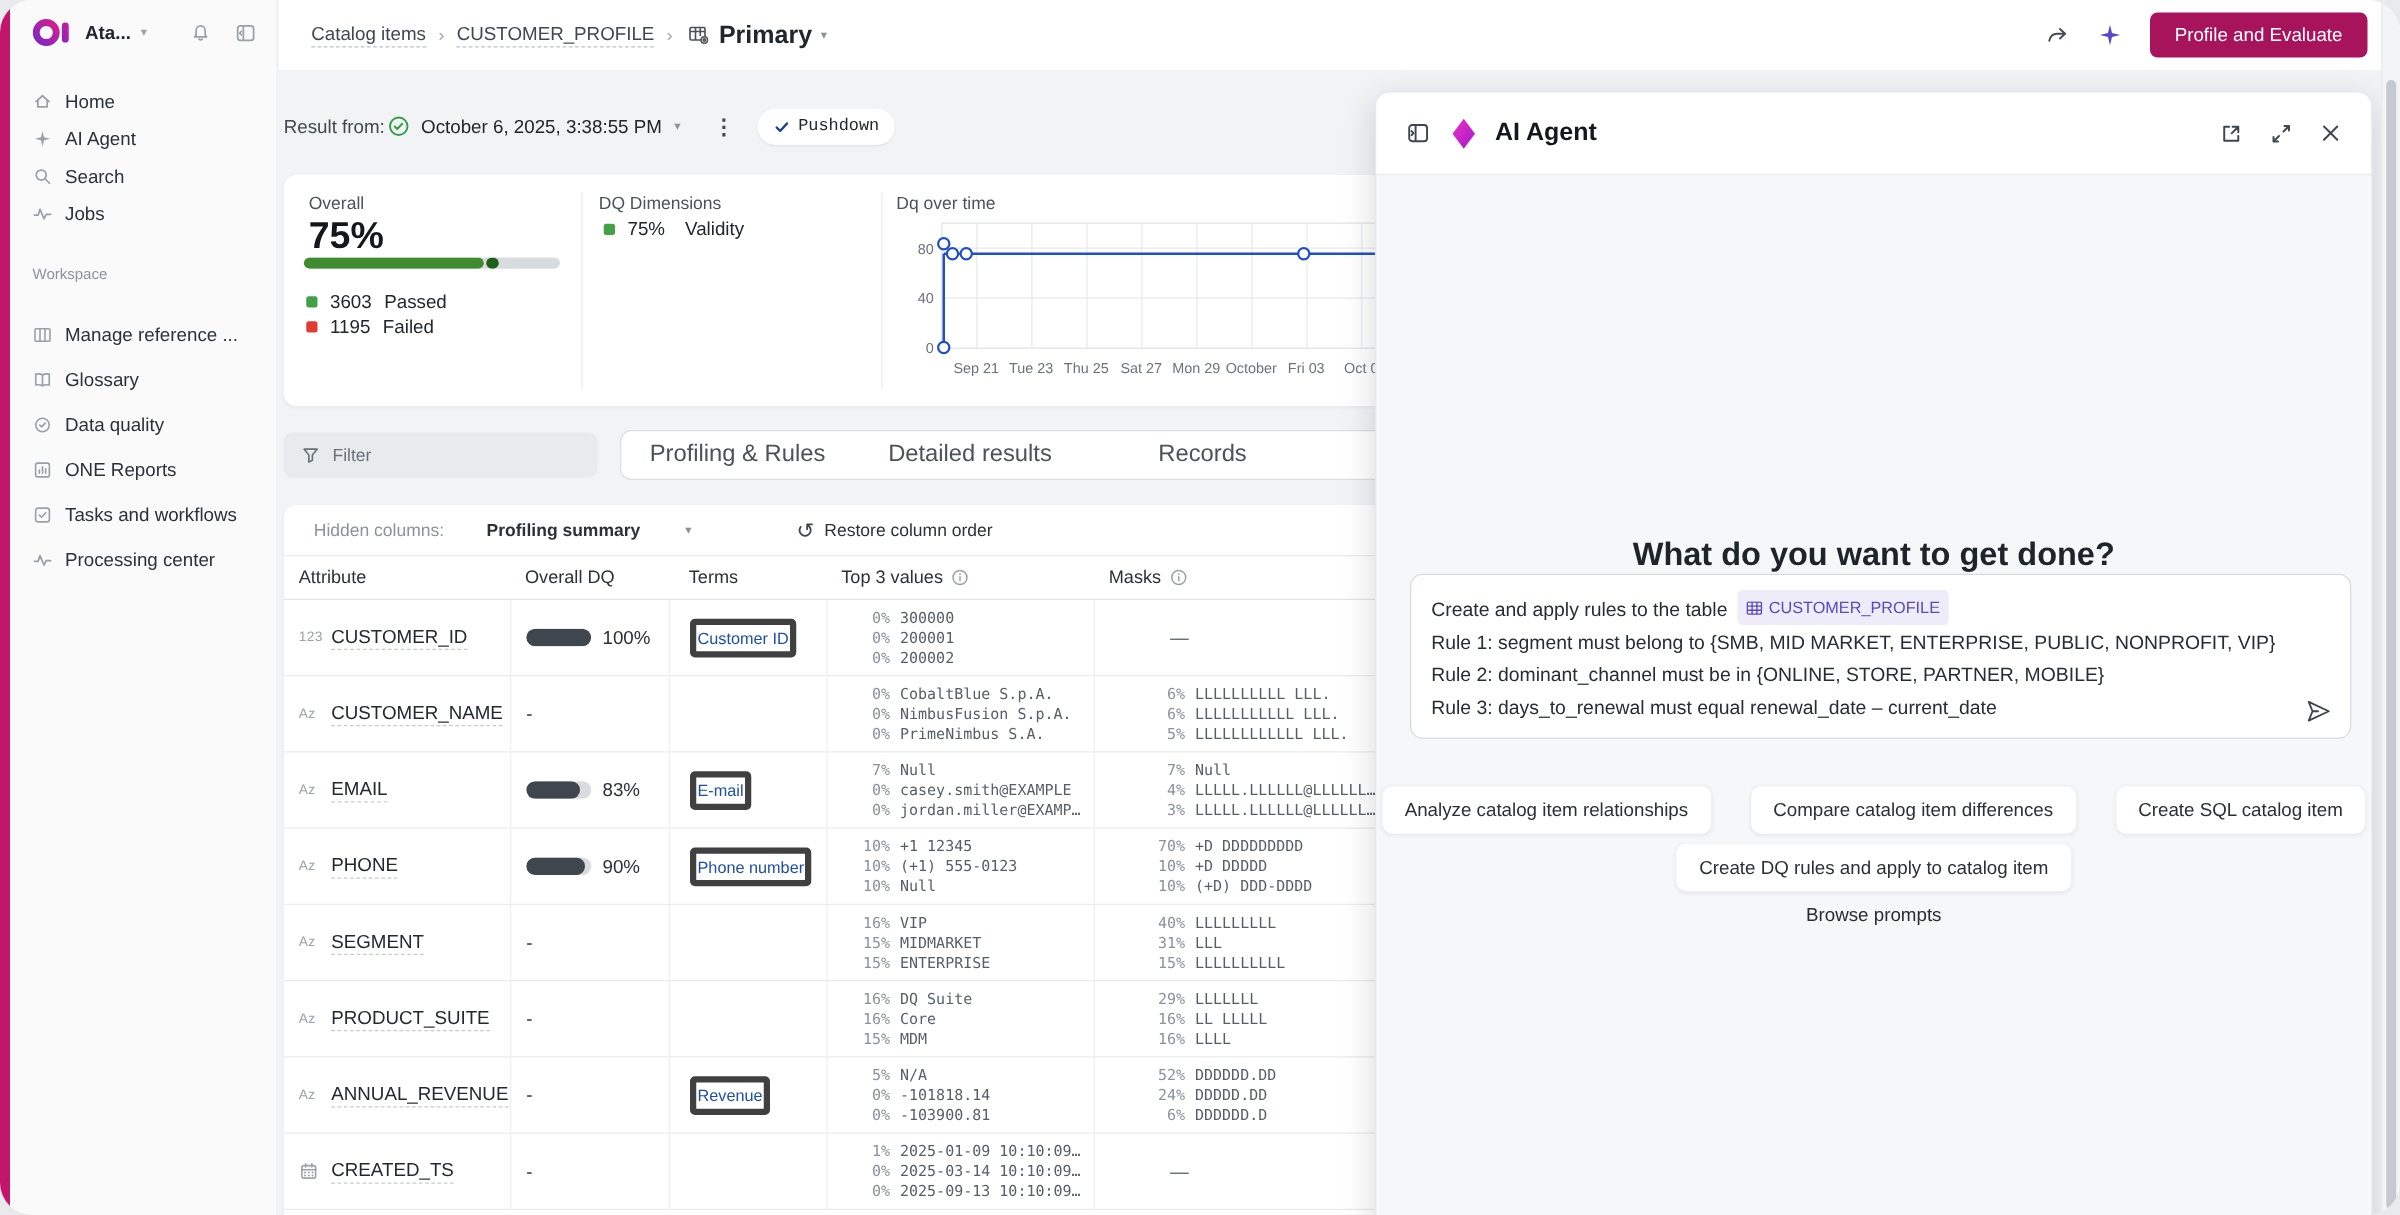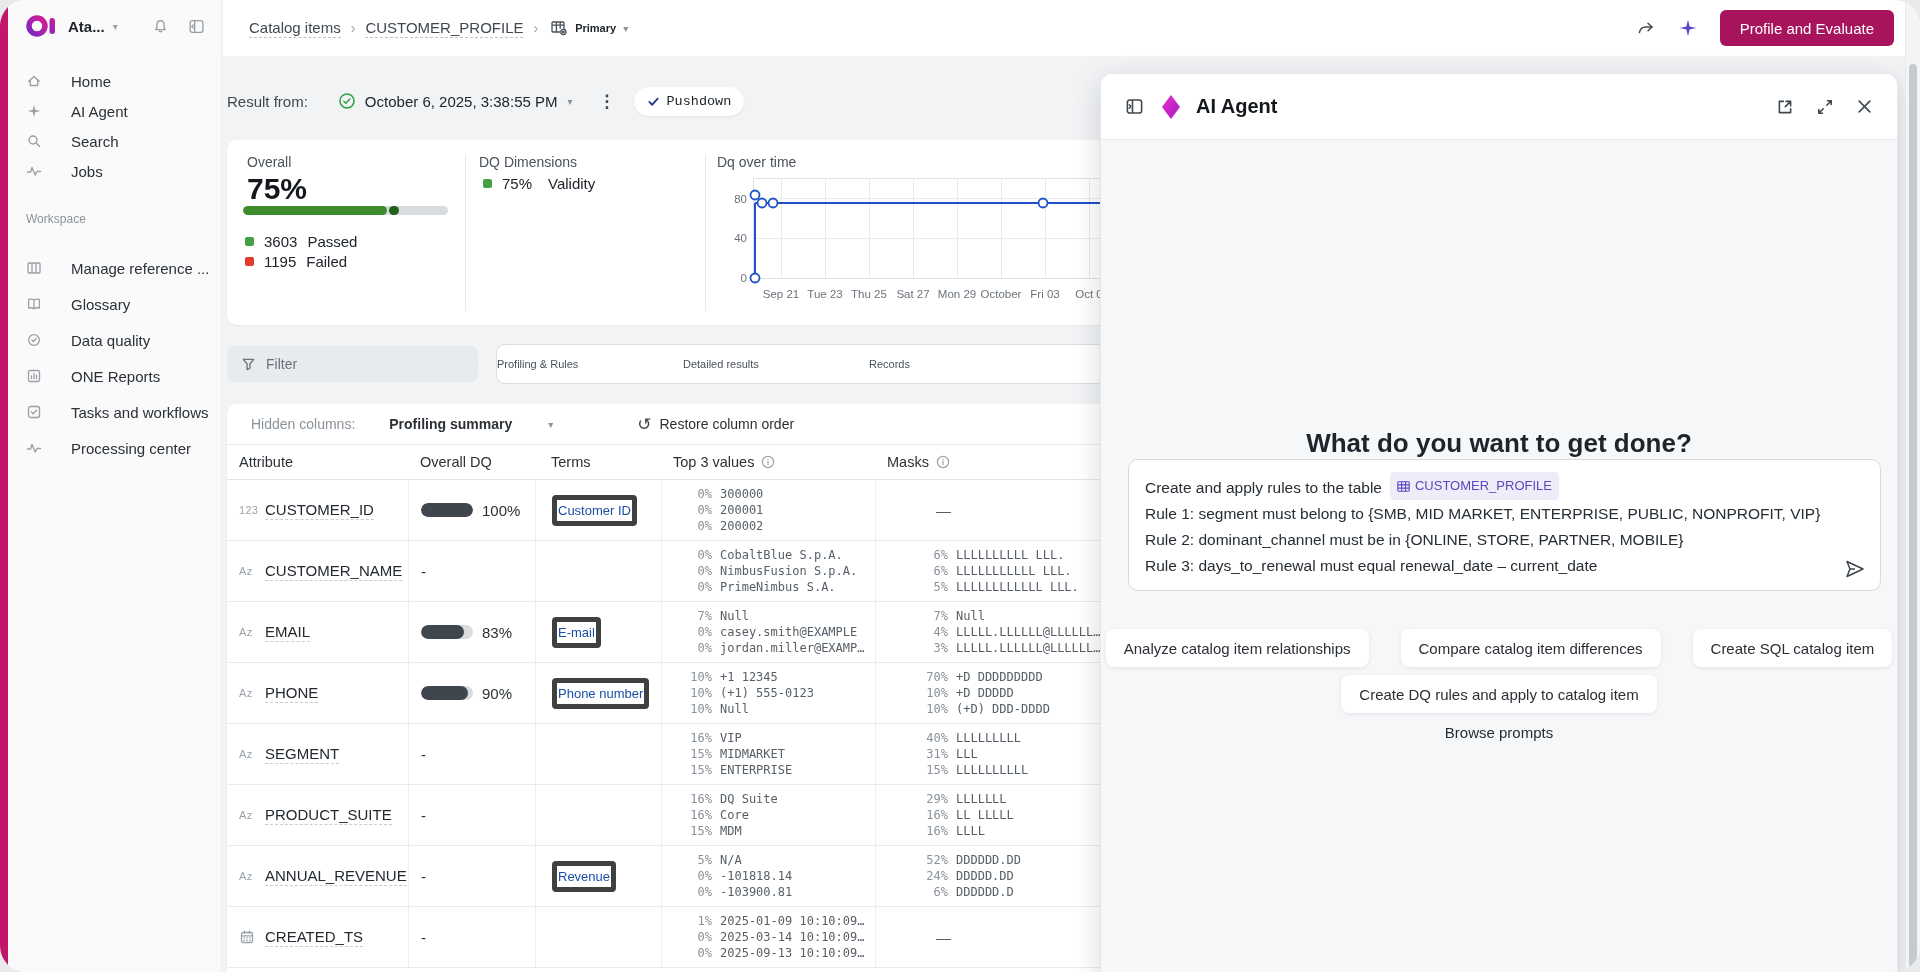--- a/index.html
+++ b/index.html
@@ -9,40 +9,40 @@
 
   
   .accent { position:absolute; left:0; top:0; width:8px; height:972px; background:#C2166A; }
   .sidebar { position:absolute; left:8px; top:0; width:214px; height:972px; background:#FAFAFB; border-right:1px solid #EEEFF1; }
   .logo-row { display:flex; align-items:center; height:52px; padding-left:18px; gap:10px; }
   .logo-text { font-size:15px; font-weight:700; color:#20262C; }
   .logo-caret { color:#9AA2AA; font-size:10px; margin-left:-2px; }
   .logo-row .spacer { flex:1; }
   .iconbtn { width:26px; height:26px; display:flex; align-items:center; justify-content:center; color:#98A0A8; }
   .nav { padding:14px 0 0 0; }
-  .nav-item { display:flex; align-items:center; gap:29px; height:30px; padding-left:18px; font-size:15px; color:#2A3138; cursor:pointer; }
+  .nav-item { display:flex; align-items:center; gap:10px; height:30px; padding-left:18px; font-size:15px; color:#2A3138; cursor:pointer; }
   .nav-item svg { flex:0 0 16px; }
   .section-label { padding:26px 0 10px 18px; font-size:12px; color:#8A929A; }
   .nav2 .nav-item { height:36px; }
   .icon { color:#98A0A8; display:inline-flex; }
 
   
   .topbar { position:absolute; left:223px; top:0; right:0; height:56px; background:#FFFFFF; display:flex; align-items:center; padding:0 26px 0 26px; }
   .crumb { font-size:15px; color:#3F4750; border-bottom:1px dashed #BCC2C8; padding-bottom:1px; cursor:pointer; }
   .crumb-sep { color:#9AA2AA; margin:0 10px; font-size:14px; }
   .primary-wrap { display:flex; align-items:center; gap:7px; margin-left:2px; }
-  .primary-label { font-size:11px; font-weight:700; color:#20262C; }
+  .primary-label { font-size:20px; font-weight:700; color:#20262C; }
   .caret { color:#8A929A; font-size:10px; }
   .topbar .spacer { flex:1; }
   .cta-btn { height:36px; padding:0 20px; background:#A8145C; color:#FFFFFF; font-size:15px; font-weight:500; border:none; border-radius:6px; margin-left:22px; cursor:pointer; }
   .top-ico { margin-left:22px; display:flex; align-items:center; cursor:pointer; }
 
   
   .result-row { position:absolute; left:227px; top:86px; height:30px; display:flex; align-items:center; }
-  .result-label { font-size:15px; color:#3F4750; margin-right:30px; }
+  .result-label { font-size:15px; color:#3F4750; margin-right:2px; }
   .result-date { font-size:15px; color:#20262C; margin-left:9px; }
   .kebab { color:#3F474E; font-size:17px; font-weight:700; margin:0 18px 0 26px; cursor:pointer; }
   .pushdown { display:flex; align-items:center; gap:7px; background:#FFFFFF; border-radius:15px; height:29px; padding:0 13px; font-size:13.5px; font-weight:500; color:#20262C; box-shadow:0 1px 2px rgba(20,28,40,.08); cursor:pointer;font-family:Liberation Mono, monospace; }
 
   
   .summary-card { position:absolute; left:227px; top:140px; width:1665px; height:185px; background:#FFFFFF; border-radius:10px; box-shadow:0 1px 2px rgba(20,28,40,.05); }
   .sum-title { position:absolute; font-size:14px; color:#4A525A; }
   .sum-div { position:absolute; top:14px; bottom:14px; width:1px; background:#E9EBEE; }
   .overall-pct { position:absolute; left:20px; top:32px; font-size:30px; font-weight:700; color:#14181C; }
   .bar-track { position:absolute; left:16px; top:66px; width:205px; height:9px; border-radius:5px; background:#D9DCDF; overflow:hidden; }
@@ -50,21 +50,21 @@
   .legend-row { position:absolute; display:flex; align-items:center; gap:10px; font-size:15px; color:#20262C; }
   .sq { width:9px; height:9px; border-radius:2px; display:inline-block; }
   .chart-title { position:absolute; left:490px; top:14px; font-size:14px; color:#4A525A; }
 
   .chart-svg { position:absolute; left:490px; top:36px; }
   .chart-svg text { font-family:"Liberation Sans", sans-serif; font-size:11.5px; fill:#6A737C; }
 
   
   .filter-btn { position:absolute; left:227px; top:346px; width:251px; height:36px; background:#E8EBED; border-radius:7px; display:flex; align-items:center; gap:10px; padding-left:14px; font-size:14px; color:#69727B; cursor:pointer; }
   .tabsbar { position:absolute; left:496px; top:344px; width:1396px; height:40px; background:#FFFFFF; border:1px solid #DCDFE3; border-radius:9px; display:flex; align-items:center; }
-  .tab { width:186px; text-align:left; font-size:11px; color:#4A525A; cursor:pointer; }
+  .tab { width:186px; text-align:center; font-size:19px; color:#4A525A; cursor:pointer; }
 
   
   .table-card { position:absolute; left:227px; top:404px; width:1665px; height:600px; background:#FFFFFF; border-radius:10px 10px 0 0; box-shadow:0 1px 2px rgba(20,28,40,.05); overflow:hidden; }
   .hidden-row { height:40px; display:flex; align-items:center; padding-left:24px; font-size:14px;gap:28px; }
   .hid-label { color:#8A929A; }
   .hid-value { color:#2B3136; font-weight:600; margin-left:6px; }
   .hidden-row .caret { margin-left:8px; }
   .restore { display:flex; align-items:center; gap:8px; margin-left:56px; color:#2B3136; font-weight:500; cursor:pointer; }
   .restore-glyph { font-size:17px; color:#3F474E; }
   .thead { height:36px; display:flex; align-items:center; border-top:1px solid #E9EBEE; border-bottom:1px solid #E2E5E8; font-size:14.5px; font-weight:500; color:#2B3136; }

